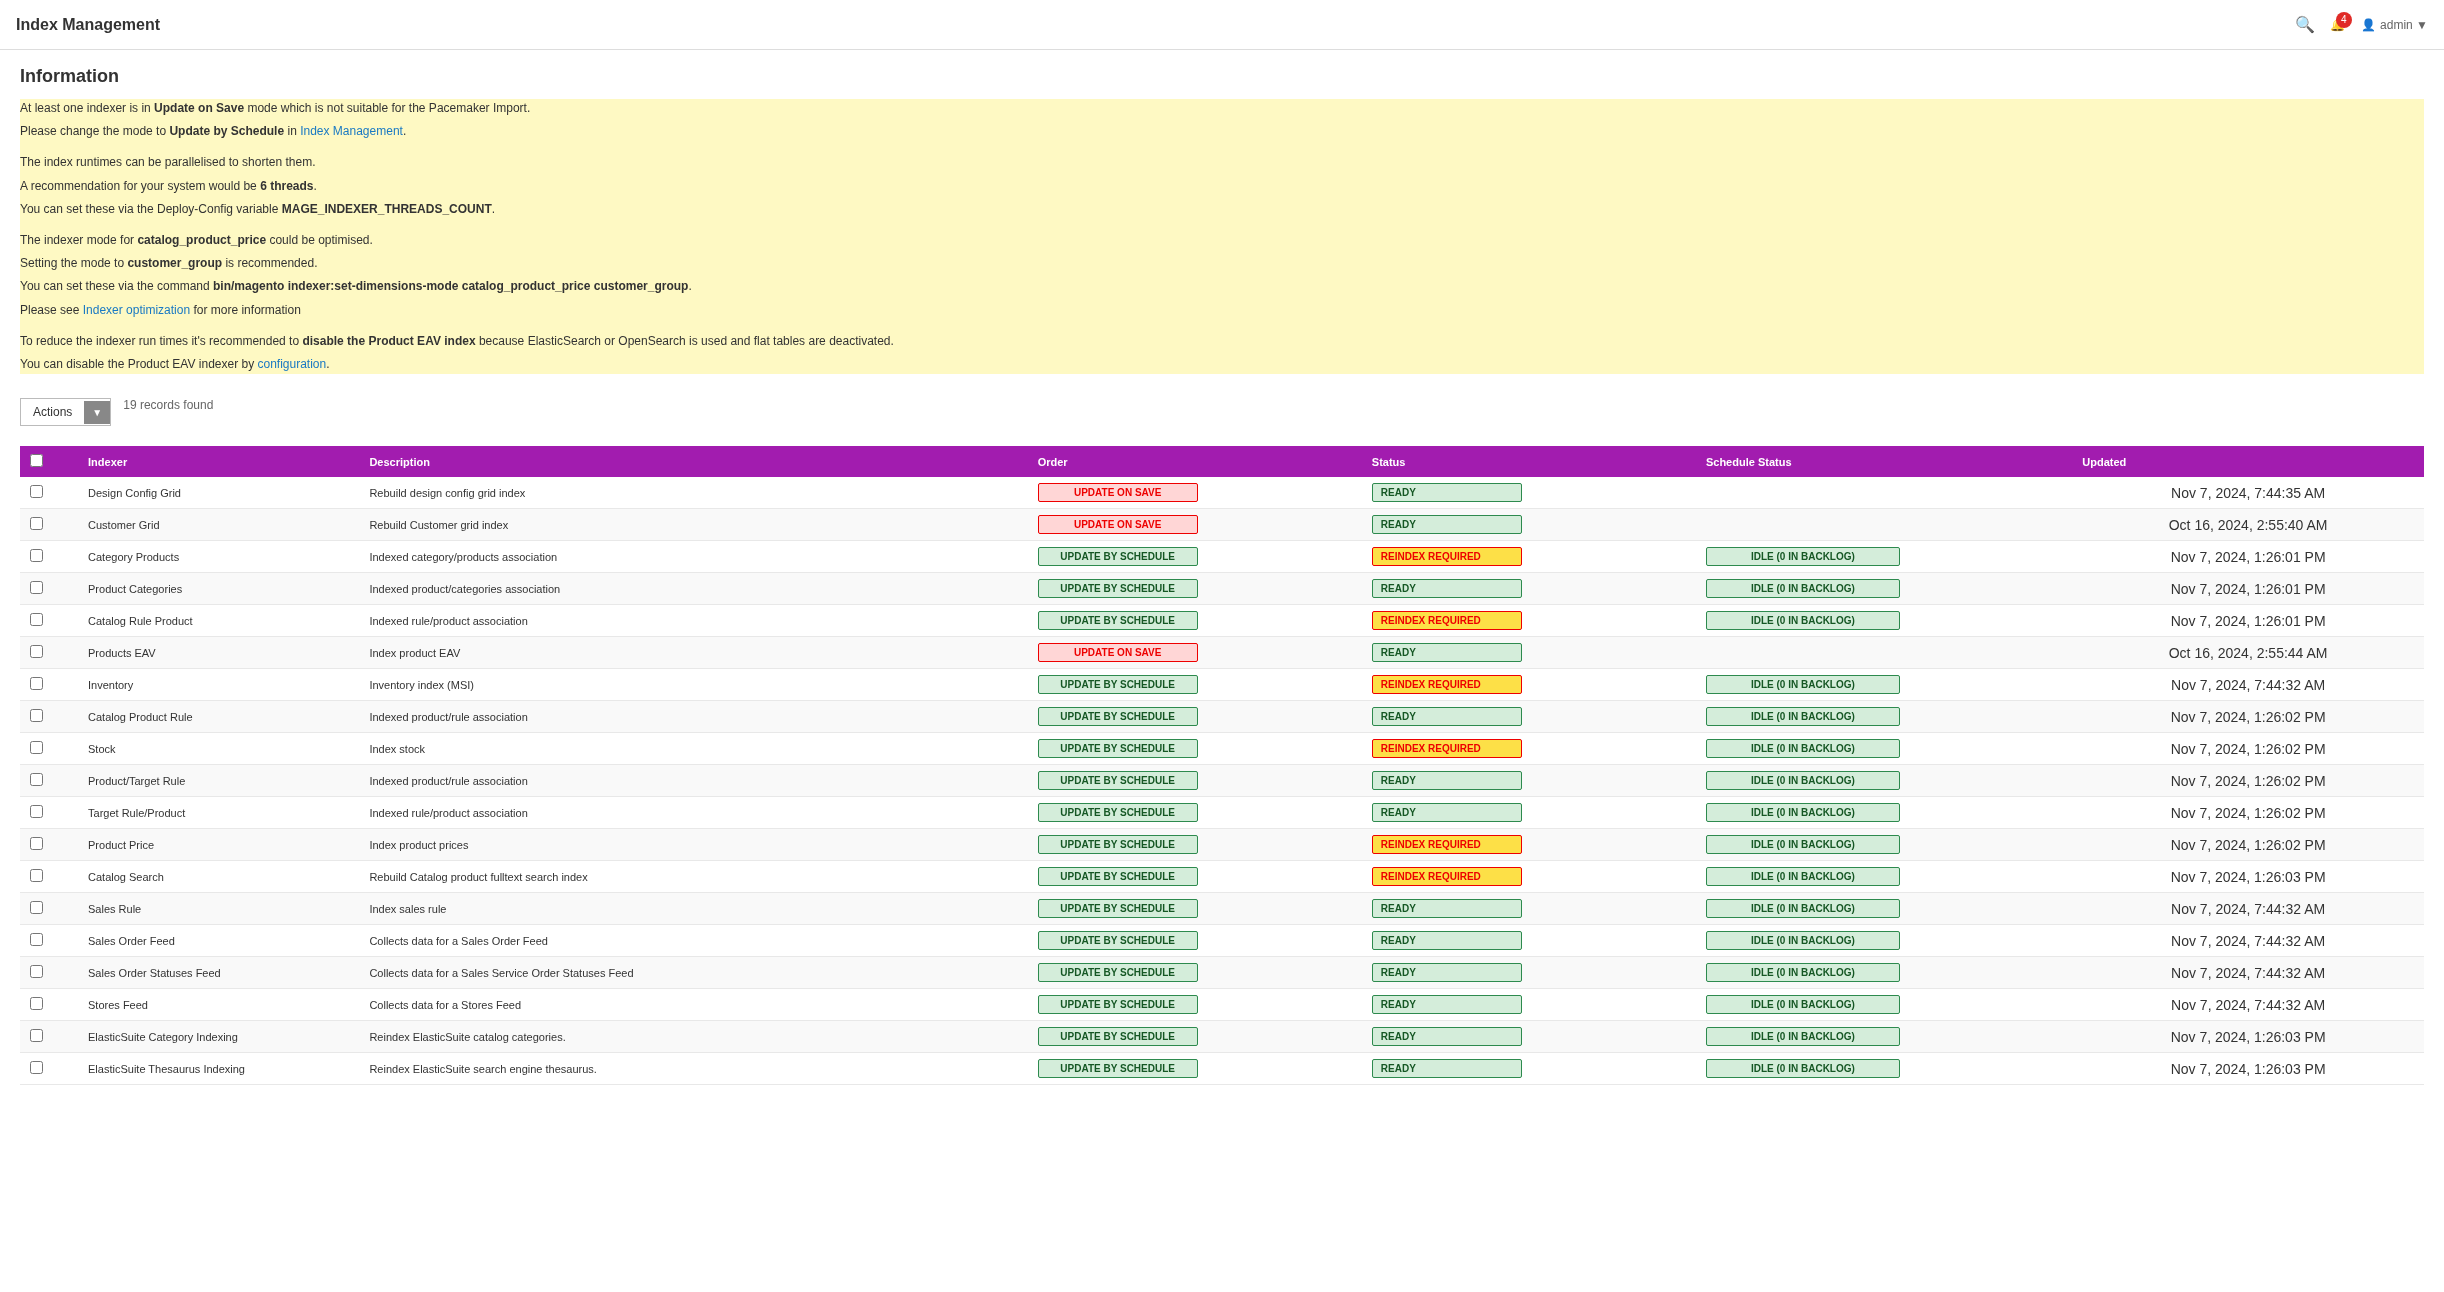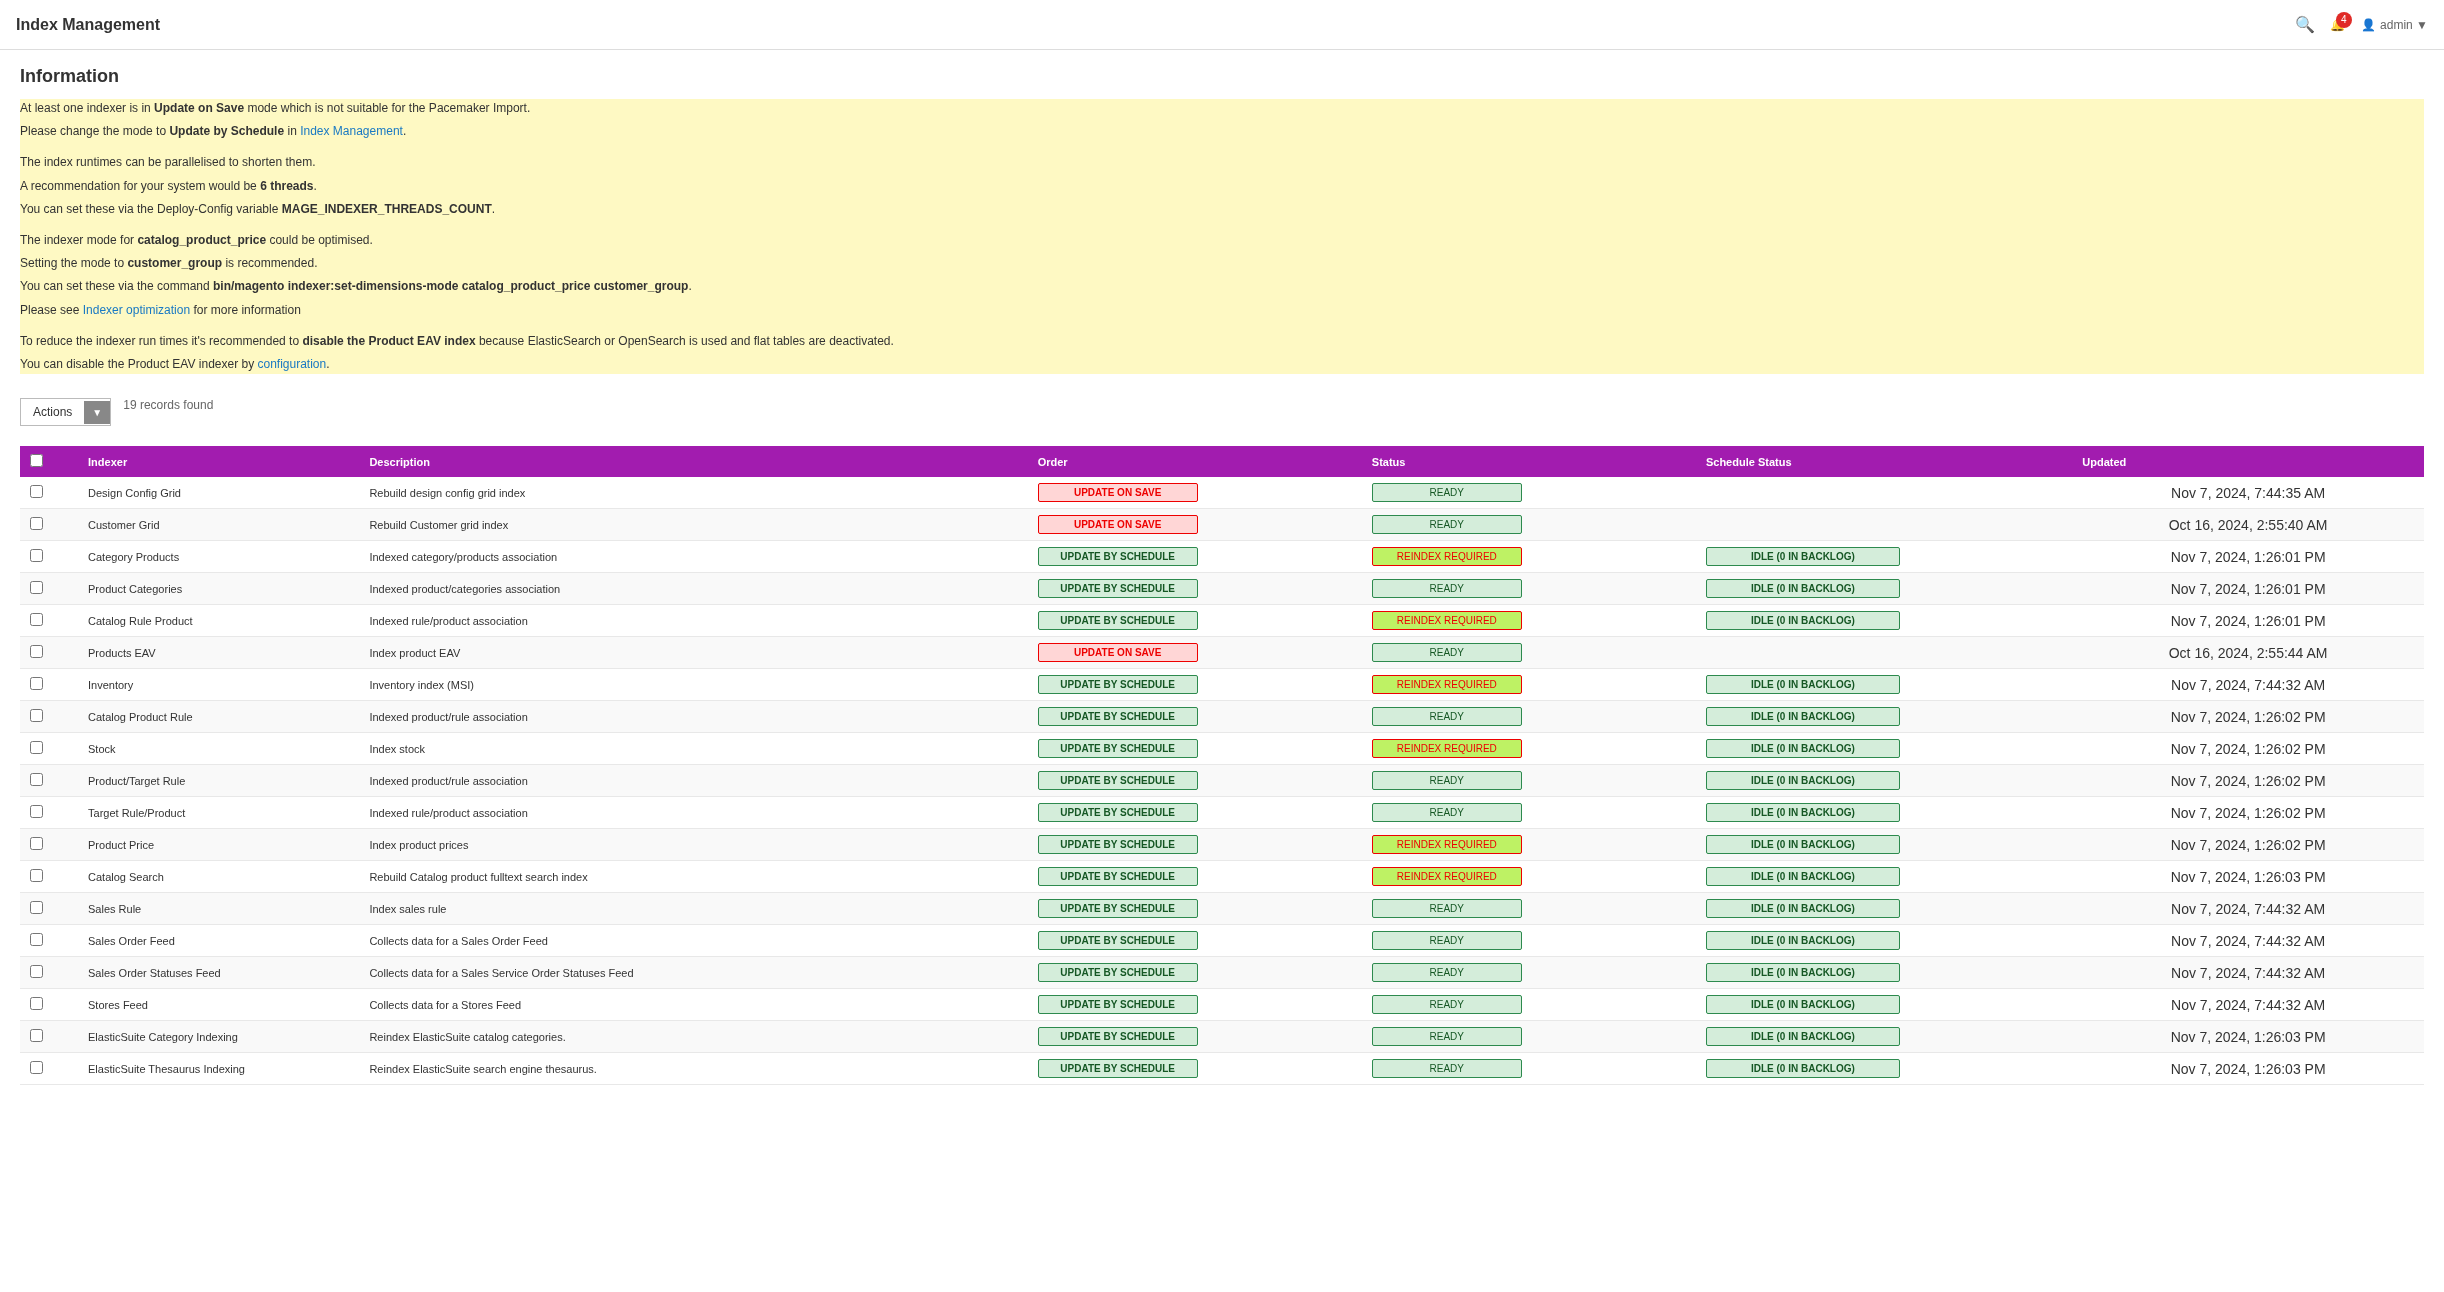--- a/index.html
+++ b/index.html
@@ -40,23 +40,23 @@
     thead th.col-updated { width: 200px; }
     
     tbody tr { border-bottom: 1px solid #e8e8e8; background: #fff; }
     tbody tr:nth-child(even) { background: #f9f9f9; }
     td { padding: 6px 10px; vertical-align: middle; }
     
     .mode-badge { display: inline-block; padding: 3px 8px; border-radius: 2px; font-size: 10px; font-weight: bold; text-align: center; width: 160px; }
     .mode-update-save { background: #ffd6d6; color: #e00; border: 1px solid #e00; }
     .mode-update-schedule { background: #d4edda; color: #155724; border: 1px solid #2d8a4e; }
     
-    .status-badge { display: inline-block; padding: 3px 8px; border-radius: 2px; font-size: 10px; font-weight: normal; text-align: center; width: 150px; }
+    .status-badge { display: inline-block; padding: 3px 8px; border-radius: 2px; font-size: 10px; font-weight: bold; width: 150px; }
     .status-ready { background: #d4edda; color: #155724; border: 1px solid #2d8a4e; }
-    .status-reindex { background: #bef264; color: #e00; border: 1px solid #e00; }
+    .status-reindex { background: #fde047; color: #e00; border: 1px solid #e00; }
     
     .schedule-badge { display: inline-block; padding: 3px 8px; border-radius: 2px; font-size: 10px; font-weight: bold; text-align: center; width: 194px; }
     .schedule-idle { background: #d4edda; color: #155724; border: 1px solid #2d8a4e; }
     
     .updated-text { font-size: 14px; color: #333; white-space: nowrap; text-align: center; }
     
     input[type="checkbox"] { cursor: pointer; }
   </style>
 </head>
 <body>

